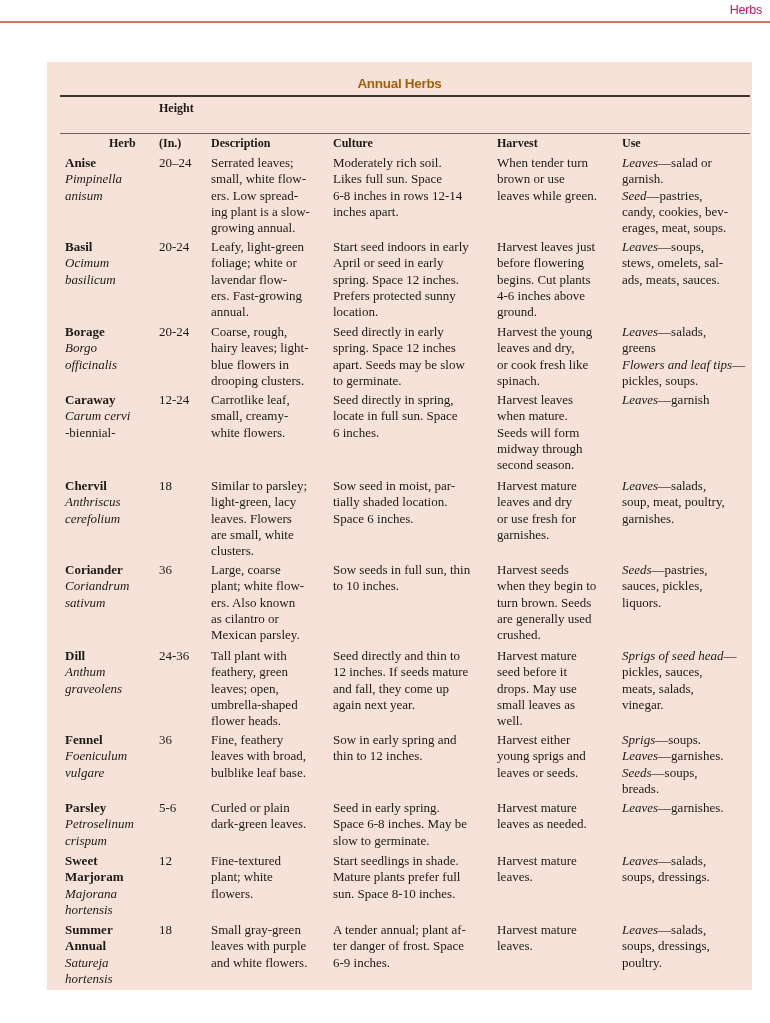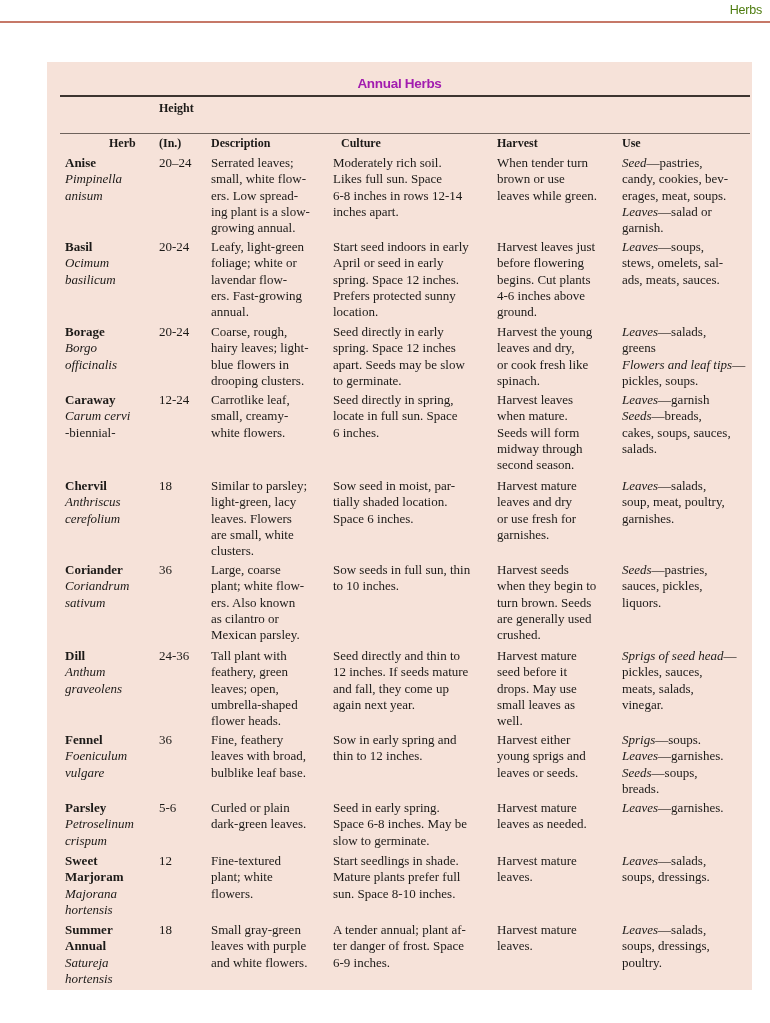--- a/index.html
+++ b/index.html
@@ -3,33 +3,33 @@
   <meta charset="utf-8">
   <style>
     html, body { margin: 0; padding: 0; }
     body {
       width: 770px; height: 1023px; background: #ffffff; position: relative; overflow: hidden;
       font-family: "Liberation Serif", "DejaVu Serif", serif; color: #1c1a18;
     }
     .running-head {
       position: absolute; right: 8px; top: 3px;
       font-family: "Liberation Sans", "DejaVu Sans", sans-serif;
-      font-size: 12.5px; color: #4d7c0f; letter-spacing: -0.2px;
+      font-size: 12.5px; color: #be185d; letter-spacing: -0.2px;
     }
     .head-rule {
       position: absolute; left: 0; right: 0; top: 21px; height: 2px; background: #c67868;
     }
     .panel {
       position: absolute; left: 47px; top: 62px; width: 705px; height: 928px;
       background: #f6e2d9;
     }
     .title {
       position: absolute; left: 0; right: 0; top: 14px; text-align: center;
       font-family: "Liberation Sans", "DejaVu Sans", sans-serif; font-weight: bold;
-      font-size: 13.5px; color: #a21caf; letter-spacing: -0.3px;
+      font-size: 13.5px; color: #a16207; letter-spacing: -0.3px;
     }
     .rule-thick {
       position: absolute; left: 13px; right: 2px; top: 33px; height: 2px; background: #3d3430;
     }
     .rule-thin {
       position: absolute; left: 13px; right: 2px; top: 71px; height: 1px; background: #6e625c;
     }
     .hdr {
       position: absolute; font-weight: bold; font-size: 12px; line-height: 16px;
     }
@@ -58,45 +58,45 @@
 <div class="panel">
   <div class="title">Annual Herbs</div>
   <div class="rule-thick"></div>
 
   <div class="hdr" style="left:112px; top:38px;">Height</div>
   <div class="rule-thin"></div>
 
   <div class="hdr" style="left:18px; top:73px;margin-left:44px;">Herb</div>
   <div class="hdr" style="left:112px; top:73px;text-align:center;">(In.)</div>
   <div class="hdr" style="left:164px; top:73px;">Description</div>
-  <div class="hdr" style="left:286px; top:73px;margin-left:8px;">Culture</div>
+  <div class="hdr" style="left:286px; top:73px;">Culture</div>
   <div class="hdr" style="left:450px; top:73px;">Harvest</div>
   <div class="hdr" style="left:575px; top:73px;">Use</div>
 
   <div id="rows">
       <div class="row" style="top: 93px;">
         <div class="cell c-herb"><span class="herb-name">Anise</span><span class="herb-sci">Pimpinella
 anisum</span></div>
         <div class="cell c-height">20–24</div>
         <div class="cell c-desc">Serrated leaves;
 small, white flow-
 ers. Low spread-
 ing plant is a slow-
 growing annual.</div>
         <div class="cell c-cult">Moderately rich soil.
 Likes full sun. Space
 6-8 inches in rows 12-14
 inches apart.</div>
         <div class="cell c-harv">When tender turn
 brown or use
 leaves while green.</div>
-        <div class="cell c-use"><span class="use-line"><span class="use-label">Seed</span><span>—pastries,
+        <div class="cell c-use"><span class="use-line"><span class="use-label">Leaves</span><span>—salad or
+garnish.</span></span><span class="use-line"><span class="use-label">Seed</span><span>—pastries,
 candy, cookies, bev-
-erages, meat, soups.</span></span><span class="use-line"><span class="use-label">Leaves</span><span>—salad or
-garnish.</span></span></div>
+erages, meat, soups.</span></span></div>
       </div>
       <div class="row" style="top: 177px;">
         <div class="cell c-herb"><span class="herb-name">Basil</span><span class="herb-sci">Ocimum
 basilicum</span></div>
         <div class="cell c-height">20-24</div>
         <div class="cell c-desc">Leafy, light-green
 foliage; white or
 lavendar flow-
 ers. Fast-growing
 annual.</div>
@@ -141,23 +141,21 @@
 small, creamy-
 white flowers.</div>
         <div class="cell c-cult">Seed directly in spring,
 locate in full sun. Space
 6 inches.</div>
         <div class="cell c-harv">Harvest leaves
 when mature.
 Seeds will form
 midway through
 second season.</div>
-        <div class="cell c-use"><span class="use-line"><span class="use-label">Leaves</span><span>—garnish</span></span><span class="use-line"><span class="use-label">Seeds</span><span>—breads,
-cakes, soups, sauces,
-salads.</span></span></div>
+        <div class="cell c-use"><span class="use-line"><span class="use-label">Leaves</span><span>—garnish</span></span></div>
       </div>
       <div class="row" style="top: 416px;">
         <div class="cell c-herb"><span class="herb-name">Chervil</span><span class="herb-sci">Anthriscus
 cerefolium</span></div>
         <div class="cell c-height">18</div>
         <div class="cell c-desc">Similar to parsley;
 light-green, lacy
 leaves. Flowers
 are small, white
 clusters.</div>

